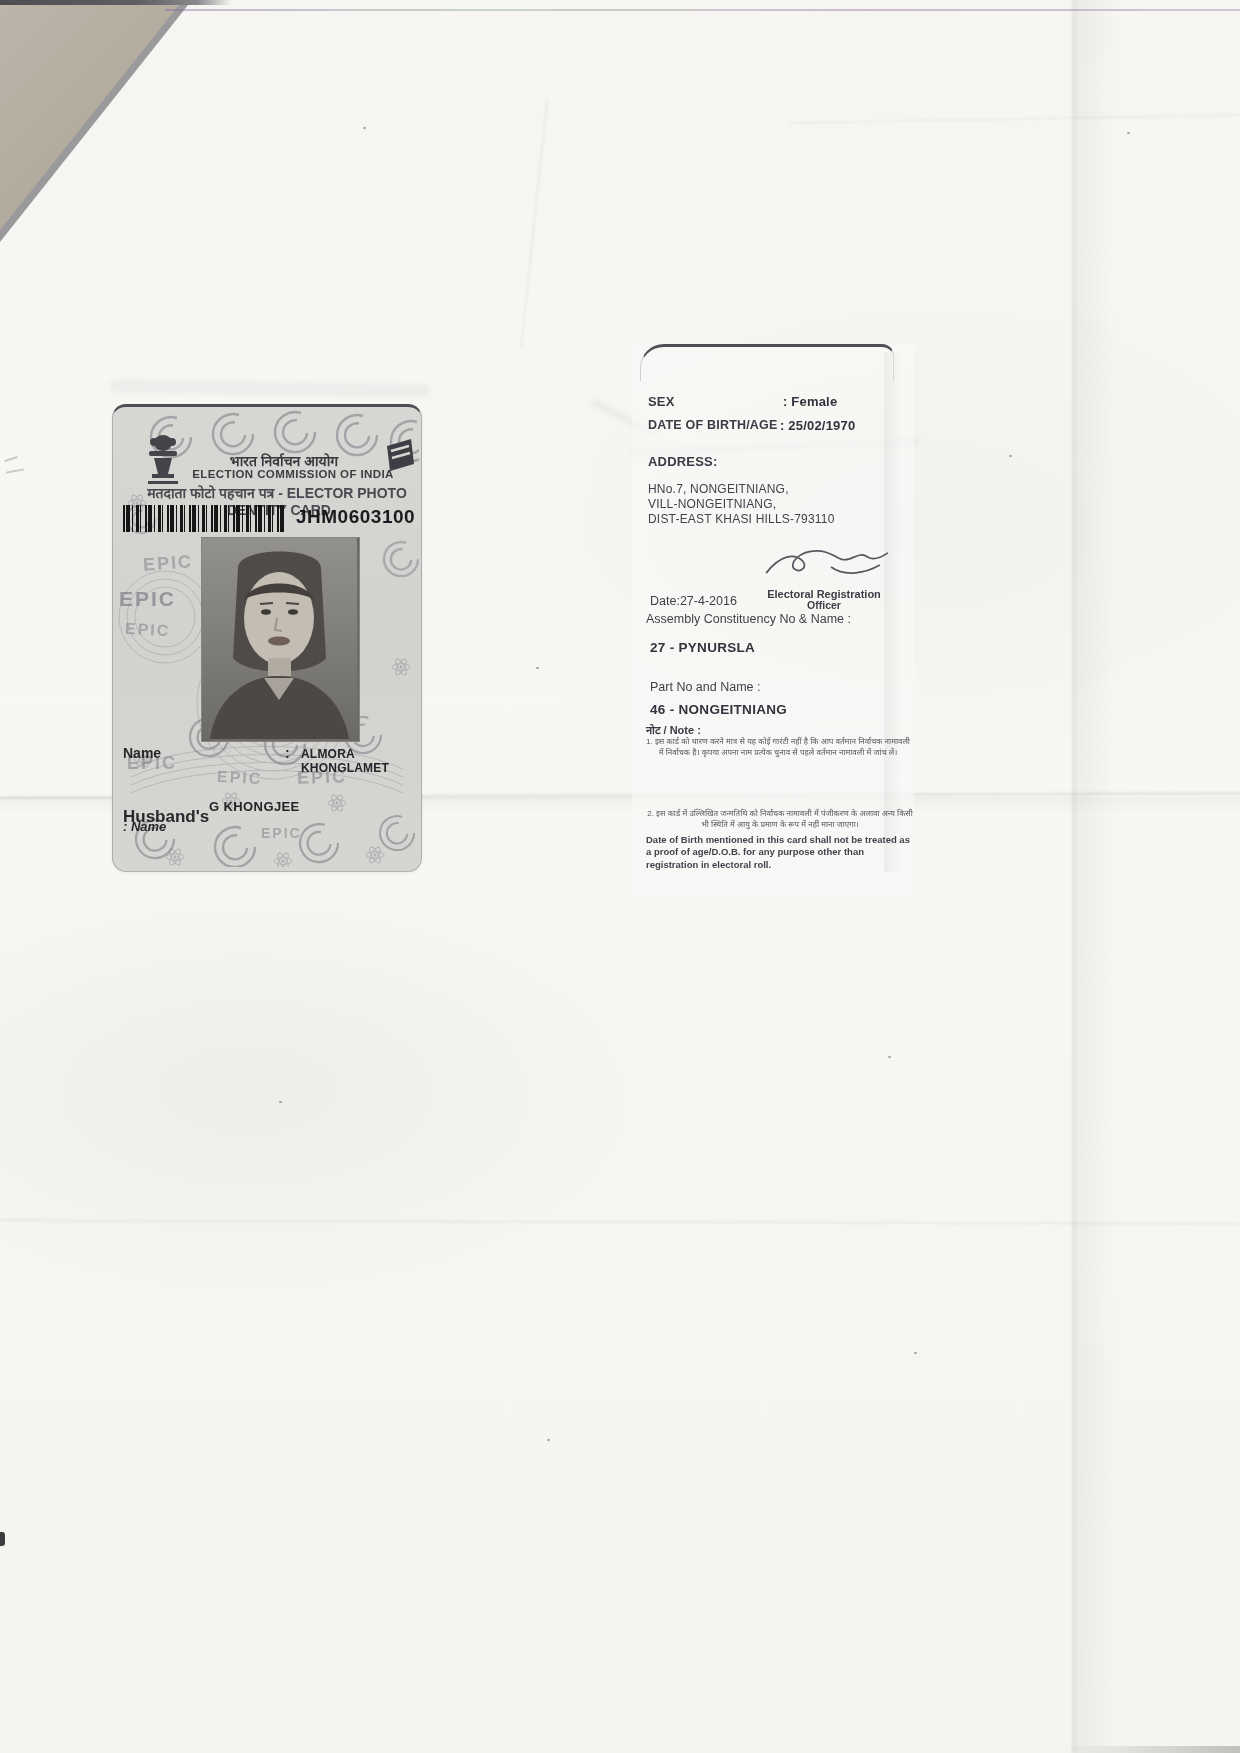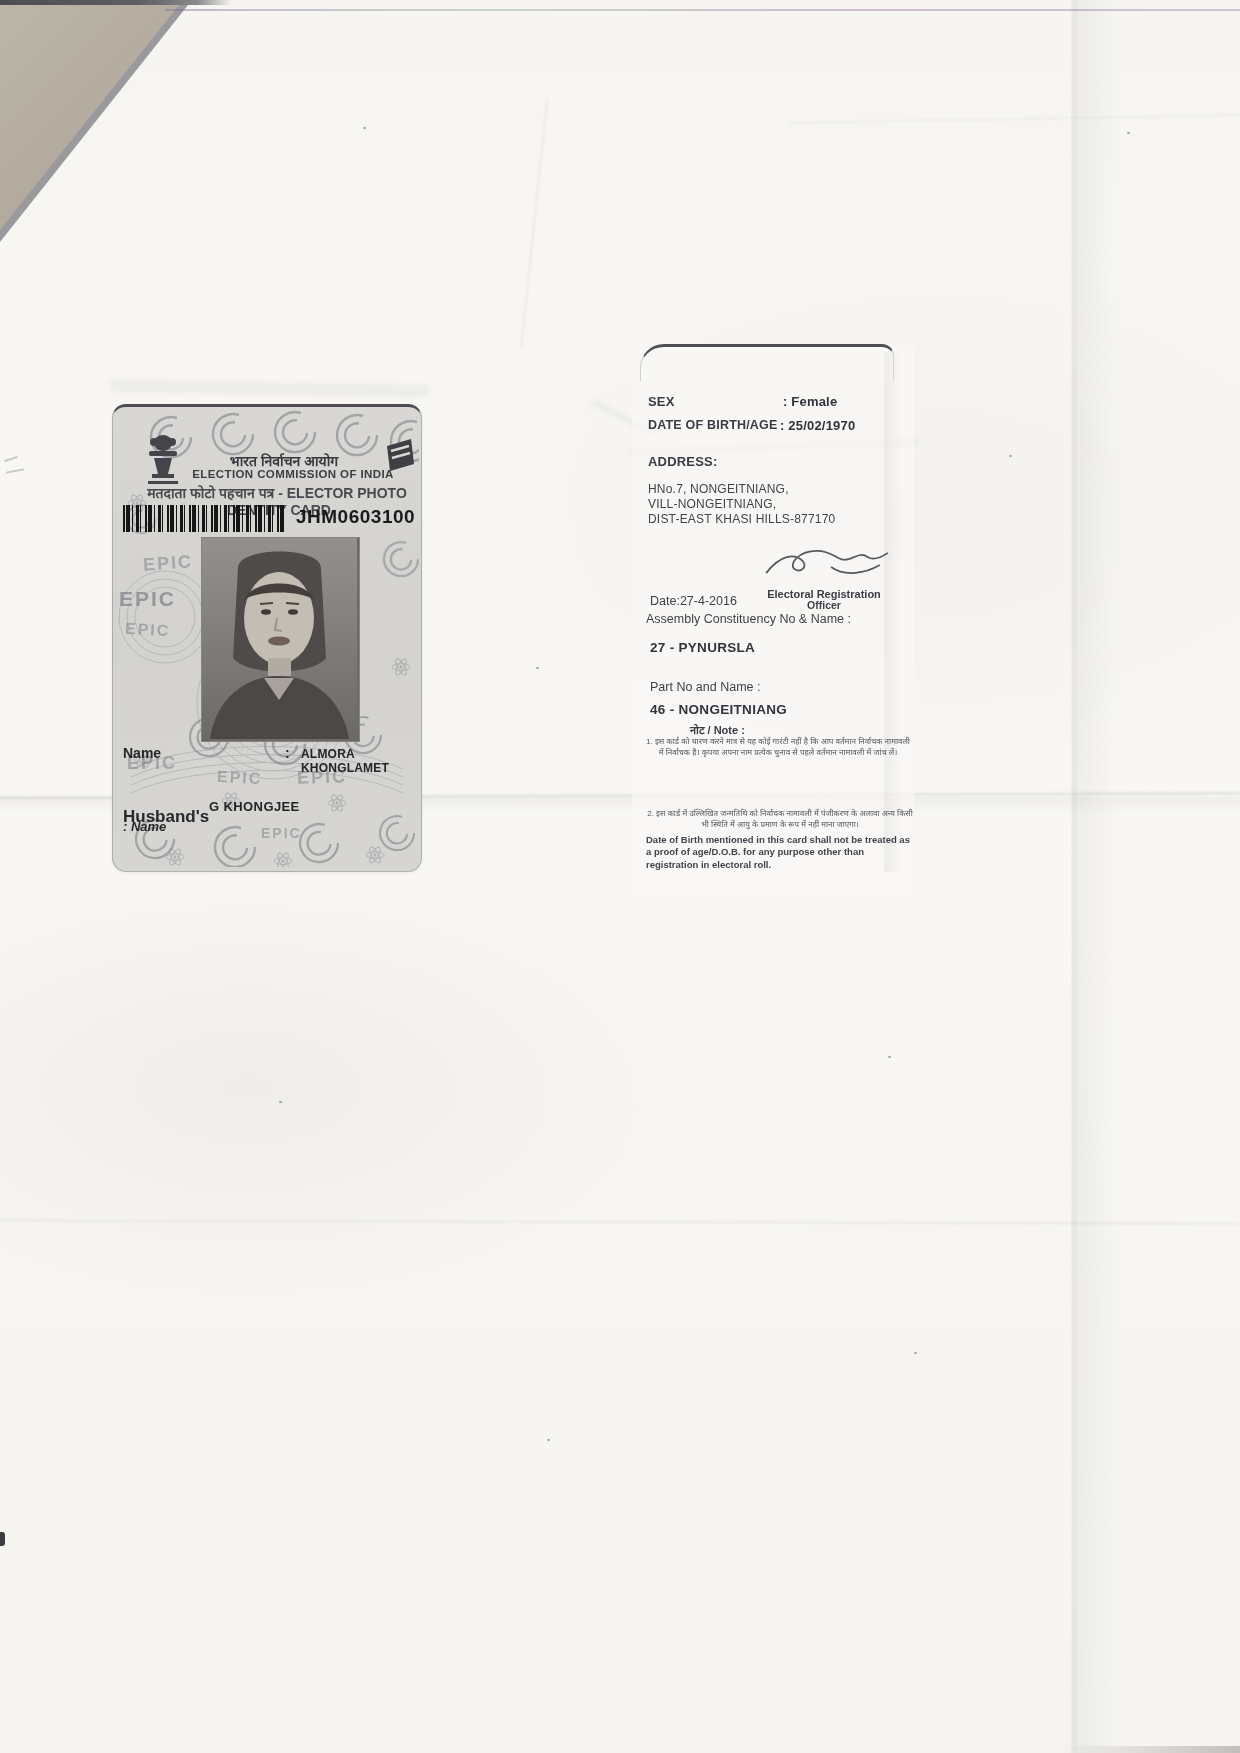--- a/index.html
+++ b/index.html
@@ -225,39 +225,39 @@
 
     <span class="abs row-label" style="left:16px;top:50px;">SEX</span>
     <span class="abs row-value" style="left:151px;top:50px;">: Female</span>
 
     <span class="abs row-label" style="left:16px;top:74px;font-size:12.5px;">DATE OF BIRTH/AGE</span>
     <span class="abs row-value" style="left:148px;top:74px;">: 25/02/1970</span>
 
     <span class="abs row-label" style="left:16px;top:110px;">ADDRESS:</span>
     <span class="abs addr-line" style="left:16px;top:138px;">HNo.7, NONGEITNIANG,</span>
     <span class="abs addr-line" style="left:16px;top:153px;">VILL-NONGEITNIANG,</span>
-    <span class="abs addr-line" style="left:16px;top:168px;">DIST-EAST KHASI HILLS-877170</span>
+    <span class="abs addr-line" style="left:16px;top:168px;">DIST-EAST KHASI HILLS-793110</span>
 
     <svg class="abs" style="left:128px;top:198px;" width="132" height="42" viewBox="0 0 130 40">
       <g stroke="#3b3c45" stroke-width="1.7" fill="none" opacity="0.85">
         <path d="M6,30 C20,12 34,10 42,18 C47,24 40,30 34,26 C28,21 38,8 56,8 C74,8 76,20 88,16 C96,13 100,10 106,14 C112,18 120,14 126,10"></path>
         <path d="M70,24 C84,34 104,30 118,22"></path>
       </g>
     </svg>
 
     <span class="abs small-label" style="left:18px;top:250px;">Date:27-4-2016</span>
     <div class="abs officer" style="left:116px;top:244px;width:152px;font-size:11px;">
       <div>Electoral Registration</div>
       <div style="font-size:10.5px;">Officer</div>
     </div>
     <span class="abs small-label" style="left:14px;top:268px;width:260px;">Assembly Constituency No &amp; Name :</span>
     <span class="abs big-value" style="left:18px;top:296px;">27 - PYNURSLA</span>
 
     <span class="abs small-label" style="left:18px;top:336px;">Part No and Name :</span>
     <span class="abs big-value" style="left:18px;top:358px;">46 - NONGEITNIANG</span>
 
-    <span class="abs note-head" style="left:14px;top:378px;margin-left:44px;">नोट / Note :</span>
+    <span class="abs note-head" style="left:14px;top:378px;">नोट / Note :</span>
     <div class="abs note-hi" style="left:14px;top:392px;width:264px;">1. इस कार्ड को धारण करने मात्र से यह कोई गारंटी नहीं है कि आप वर्तमान निर्वाचक नामावली में निर्वाचक है। कृपया अपना नाम प्रत्येक चुनाव से पहले वर्तमान नामावली में जांच लें।</div>
     <div class="abs note-hi" style="left:14px;top:464px;width:268px;">2. इस कार्ड में उल्लिखित जन्मतिथि को निर्वाचक नामावली में पंजीकरण के अलावा अन्य किसी भी स्थिति में आयु के प्रमाण के रूप में नहीं माना जाएगा।</div>
     <div class="abs note-en" style="left:14px;top:490px;width:264px;">Date of Birth mentioned in this card shall not be treated as a proof of age/D.O.B. for any purpose other than registration in electoral roll.</div>
   </div>
 
 </div>
 
 </body></html>

